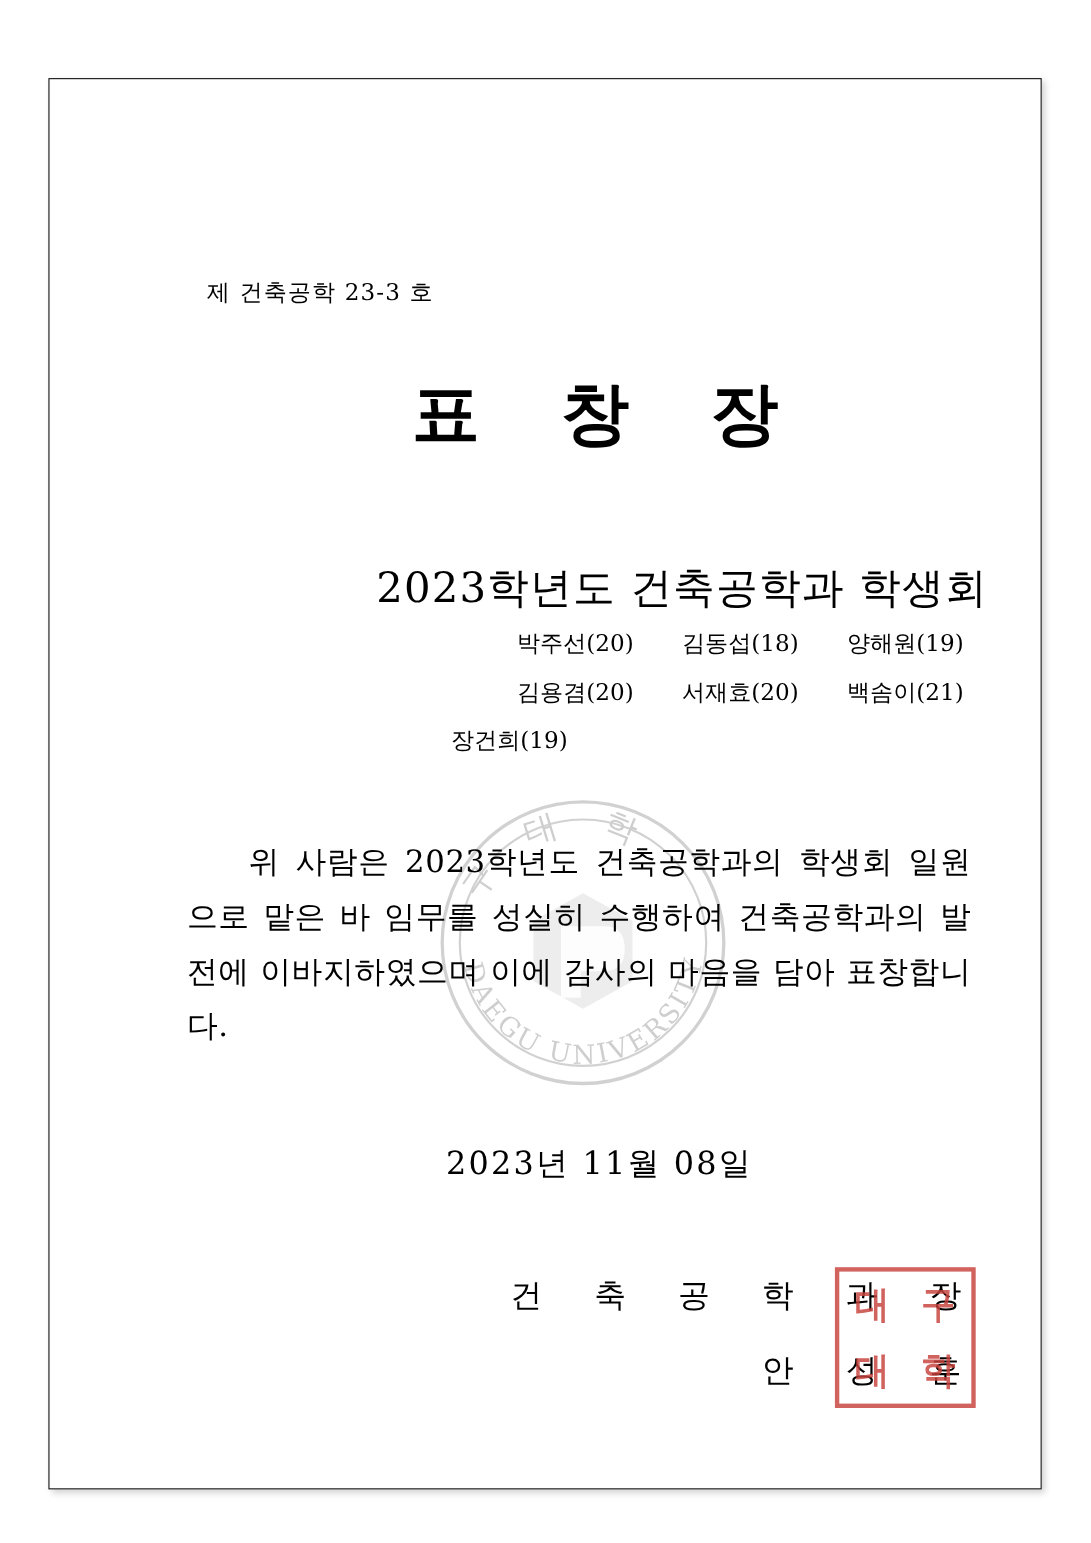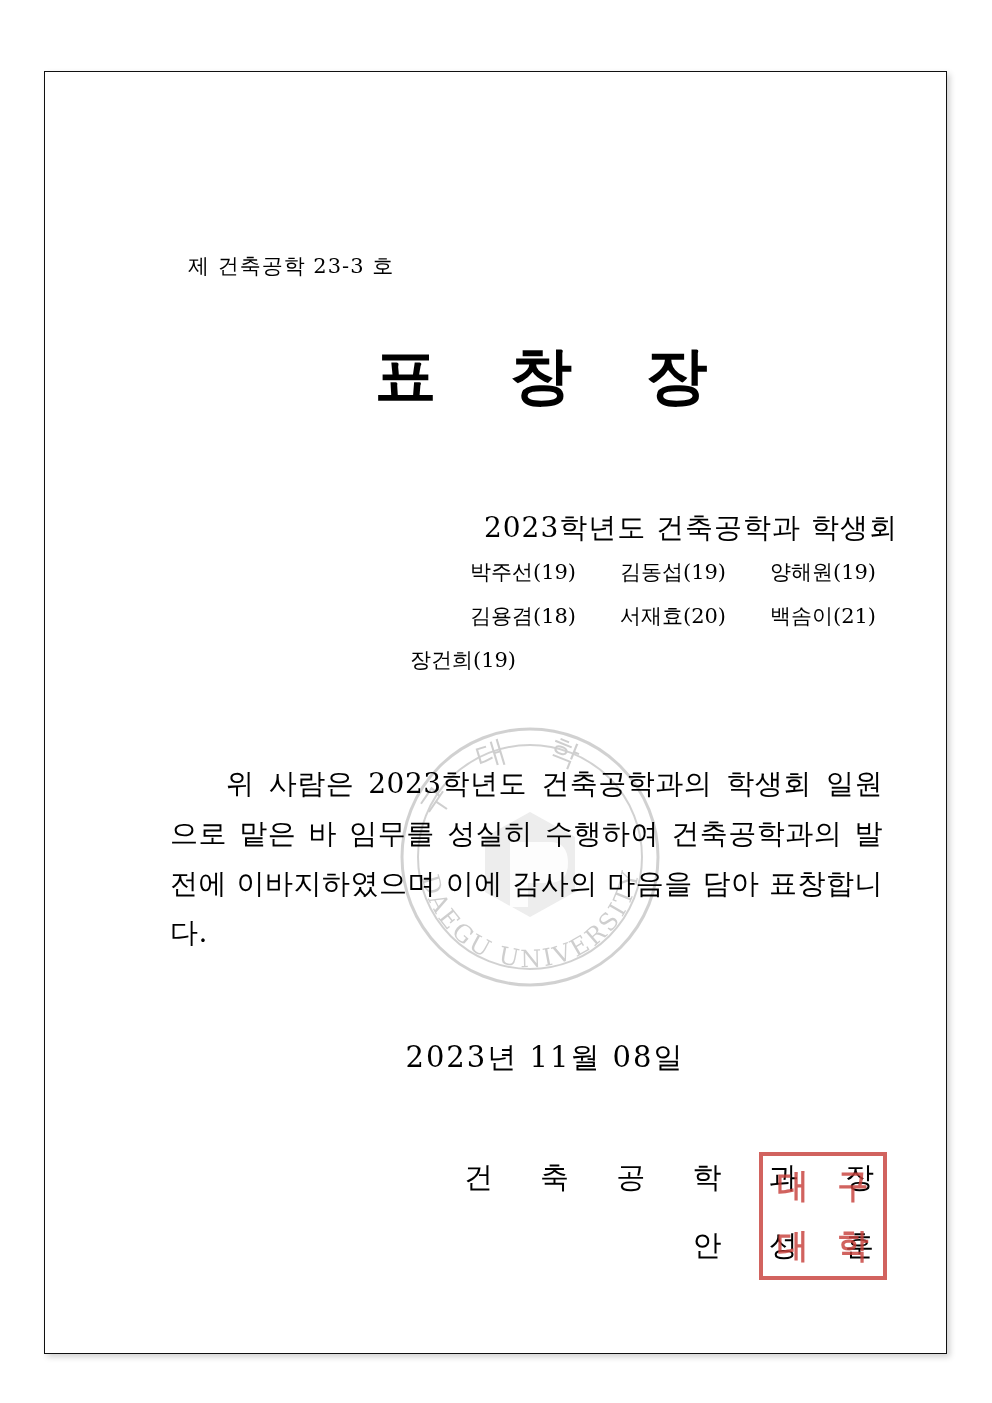--- a/index.html
+++ b/index.html
@@ -72,21 +72,21 @@
 
   .recipient-block {
     position: absolute;
     left: 143px;
     top: 437px;
     width: 710px;
   }
 
   .recipient-org {
     text-align: right;
-    font-size: 28px;
+    font-size: 38px;
     letter-spacing: 1px;
     white-space: nowrap;
   }
 
   .names-rows {
     margin-top: 11px;
   }
   .names-row {
     display: flex;
     justify-content: flex-end;
@@ -224,26 +224,26 @@
     </div>
 
     <div class="doc-number">제 건축공학 23-3 호</div>
 
     <div class="cert-title">표 창 장</div>
 
     <div class="recipient-block">
       <div class="recipient-org">2023학년도 건축공학과 학생회</div>
       <div class="names-rows">
         <div class="names-row">
-          <span class="nm">박주선(19)</span>
-          <span class="nm">김동섭(19)</span>
+          <span class="nm">박주선(20)</span>
+          <span class="nm">김동섭(18)</span>
           <span class="nm">양해원(19)</span>
         </div>
         <div class="names-row">
-          <span class="nm">김용겸(18)</span>
+          <span class="nm">김용겸(20)</span>
           <span class="nm">서재효(20)</span>
           <span class="nm">백솜이(21)</span>
         </div>
         <div class="names-row single">
           <span class="nm">장건희(19)</span>
         </div>
       </div>
     </div>
 
     <div class="body-text">

